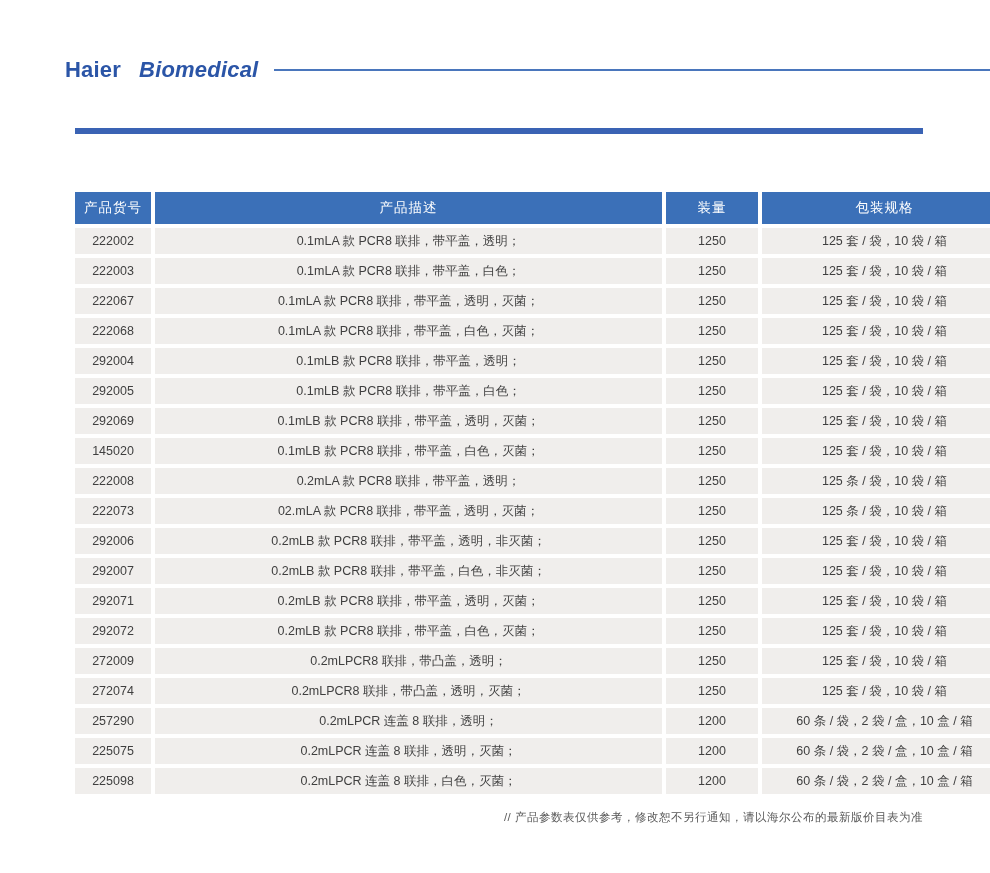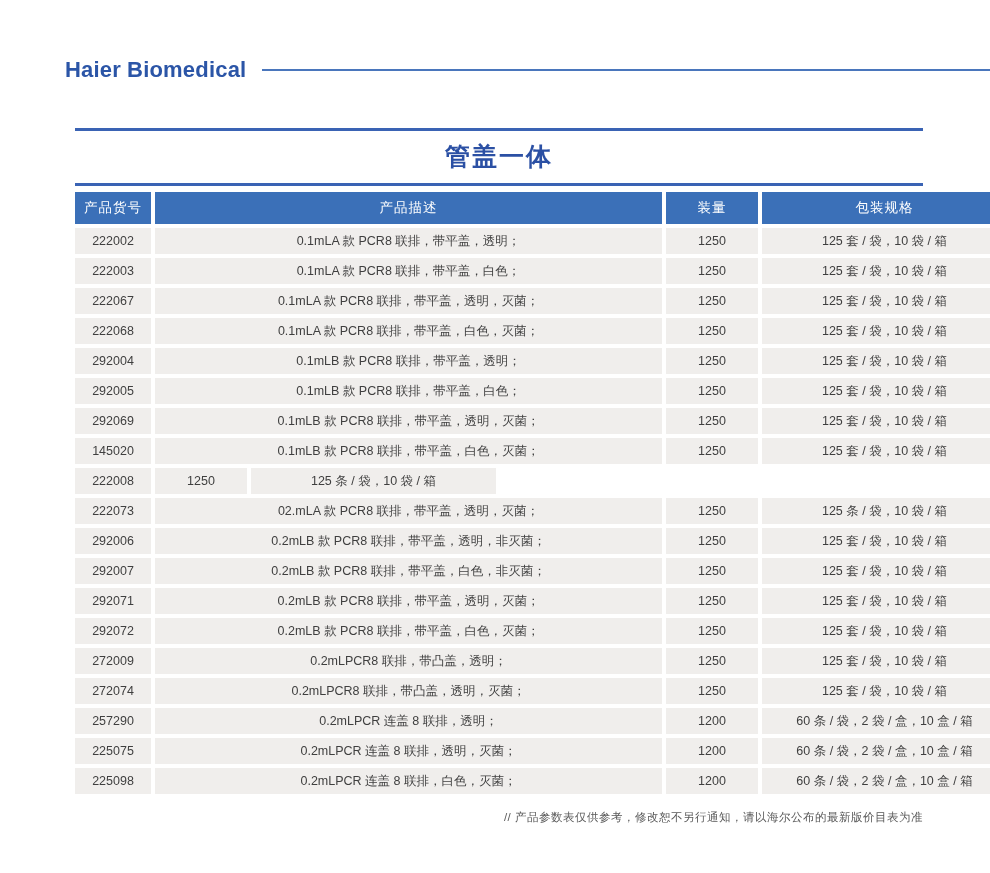--- a/index.html
+++ b/index.html
@@ -9,21 +9,21 @@
     font-family:"Liberation Sans", sans-serif;
     position:relative;
     overflow:hidden;
   }
   .page { position:absolute; inset:0; background:#fff; }
 
   
   .logo-row { position:absolute; left:65px; top:57px; right:0; display:flex; align-items:center; }
   .logo { font-size:22px; color:#2B55A7; white-space:nowrap; letter-spacing:0.2px; }
   .logo .haier { font-weight:bold; }
-  .logo .bio { font-weight:600; margin-left:6px; }
+  .logo .bio { font-weight:600; margin-left:18px;font-style:italic; }
   .logo-line { flex:1; height:2px; background:#4A76BC; margin-left:16px; }
 
   
   .title-band { position:absolute; left:75px; top:128px; width:848px; }
   .rule { height:3px; background:#3A63B4; }
   .page-title { text-align:center; font-size:25px; font-weight:bold; color:#2B50A4; padding:9px 0 10px 0; letter-spacing:2px; }
 
   
   .table { position:absolute; left:75px; top:192px; width:932px; display:flex; flex-direction:column; gap:4px; }
   .tr { display:flex; gap:4px; height:26px; }
@@ -52,21 +52,20 @@
 
   <div class="logo-row">
     <div class="logo">
       <span class="haier">Haier</span><span class="bio">Biomedical</span>
     </div>
     <div class="logo-line"></div>
   </div>
 
   <div class="title-band">
     <div class="rule"></div>
-    <div class="page-title">管盖一体</div>
     <div class="rule"></div>
   </div>
 
   <div class="table">
     <div class="tr thead">
       <div class="td col-code">产品货号</div>
       <div class="td col-desc">产品描述</div>
       <div class="td col-qty">装量</div>
       <div class="td col-pack">包装规格</div>
     </div>
@@ -122,20 +121,21 @@
 
   <div class="tr">
     <div class="td col-code">145020</div>
     <div class="td col-desc">0.1mLB 款 PCR8 联排，带平盖，白色，灭菌；</div>
     <div class="td col-qty">1250</div>
     <div class="td col-pack">125 套 / 袋，10 袋 / 箱</div>
   </div>
 
   <div class="tr">
     <div class="td col-code">222008</div>
+    <div class="td col-desc">0.2mLA 款 PCR8 联排，带平盖，透明；</div>
     <div class="td col-qty">1250</div>
     <div class="td col-pack">125 条 / 袋，10 袋 / 箱</div>
   </div>
 
   <div class="tr">
     <div class="td col-code">222073</div>
     <div class="td col-desc">02.mLA 款 PCR8 联排，带平盖，透明，灭菌；</div>
     <div class="td col-qty">1250</div>
     <div class="td col-pack">125 条 / 袋，10 袋 / 箱</div>
   </div>

